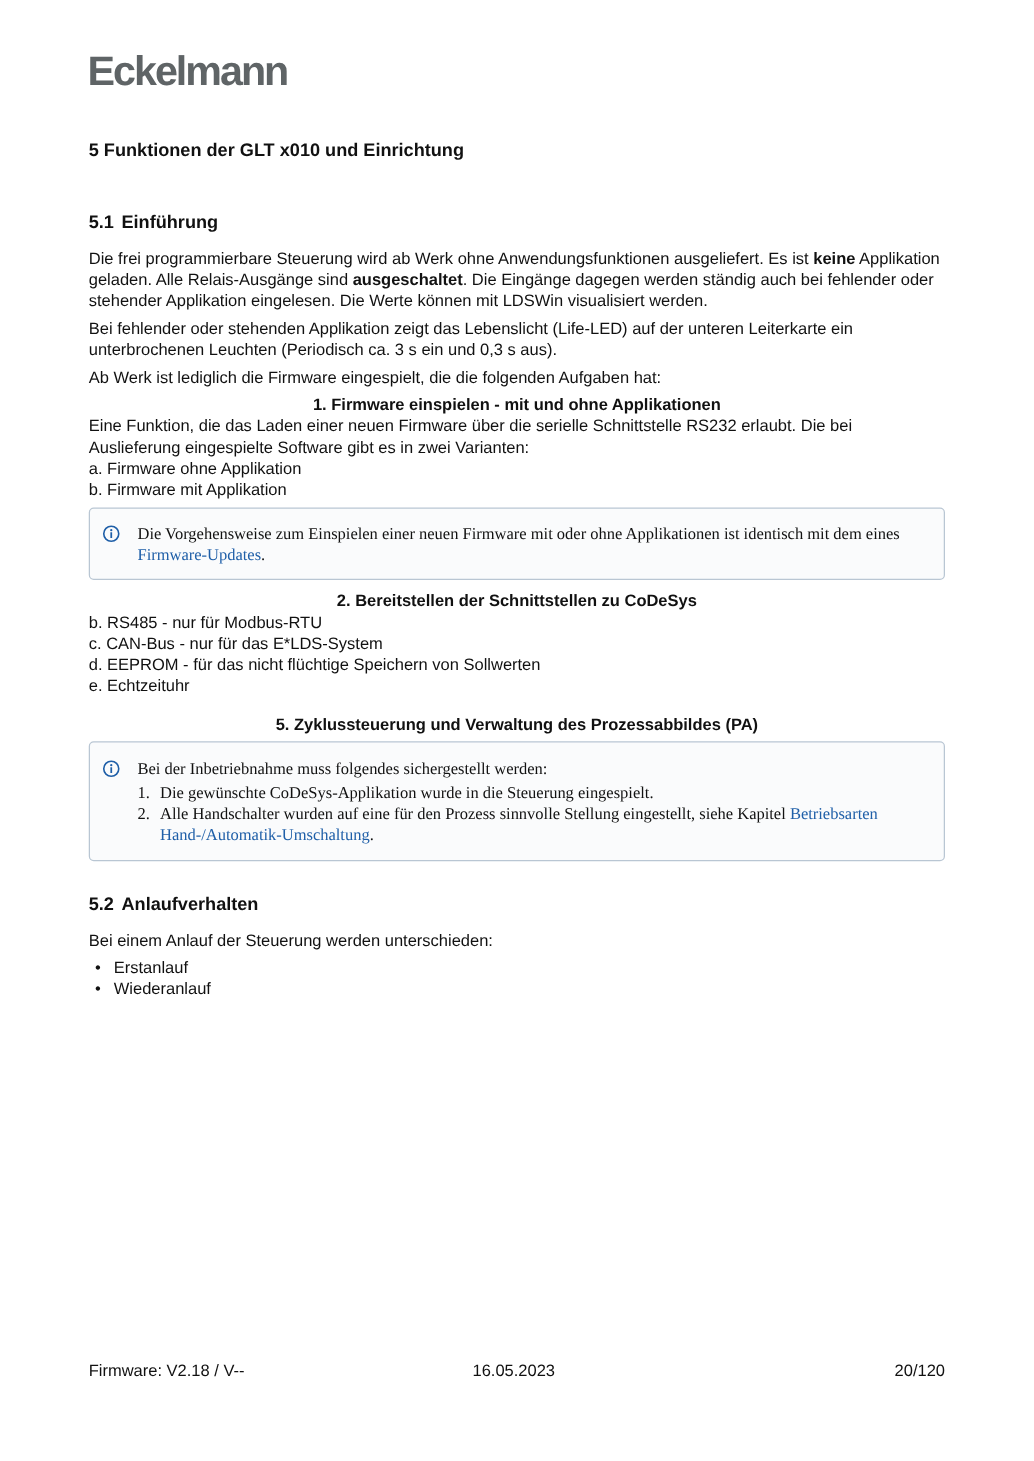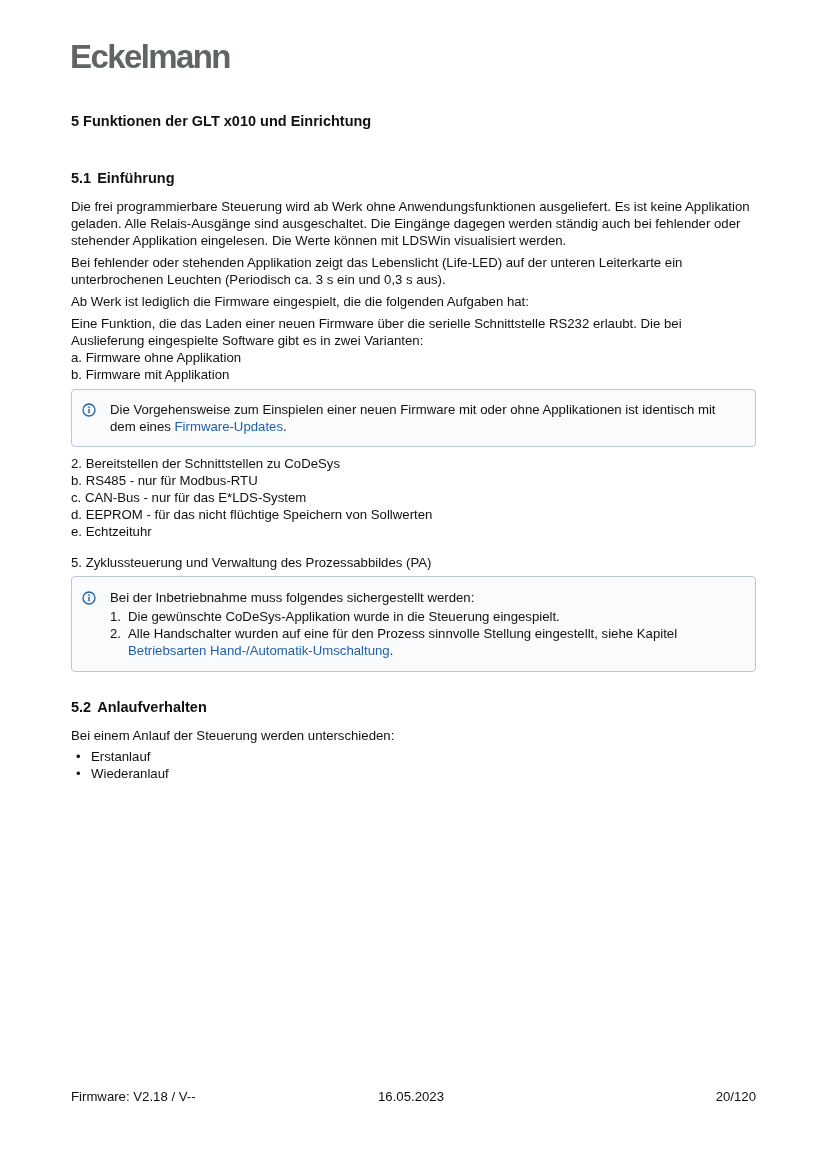--- a/index.html
+++ b/index.html
@@ -14,28 +14,28 @@
   }
   .content { position: absolute; left: 71px; top: 112px; width: 685px; }
   .chapter-title { font-weight: bold; font-size: 14.5px; margin: 0; line-height: 18px; }
   .chapter-title .num { margin-right: 4px; }
   .section-title { font-weight: bold; font-size: 14.5px; margin: 0; line-height: 18px; }
   .section-title .num { margin-right: 6px; }
   p { margin: 0; line-height: 17px; }
   .mt-s1 { margin-top: 22px; }
   .mt-p2 { margin-top: 5px; }
   .mt-h { margin-top: 6px; }
-  .bold { font-weight: normal; }
+  .bold { font-weight: bold; text-align: center; }
   .line { line-height: 17px; }
   .note {
     border: 1px solid #b9c6d3; border-radius: 4px; background: #fafbfc;
     padding: 10px 12px 10px 10px; display: flex; align-items: flex-start;
   }
   .note .icon { width: 14px; height: 14px; margin-top: 2px; margin-right: 14px; flex: 0 0 14px; }
-  .note .body { flex: 1; line-height: 17px; }
+  .note .body { flex: 1; line-height: 17px; font-family: Liberation Serif, serif; }
   .link { color: #1f5fa8; text-decoration: none; }
   .olist { margin: 2px 0 0 0; padding: 0; list-style: none; }
   .olist li { display: flex; line-height: 17px; }
   .olist .n { width: 18px; flex: 0 0 18px; }
   .bullets { margin: 4px 0 0 0; padding: 0; list-style: none; }
   .bullets li { display: flex; line-height: 17px; }
   .bullets .b { width: 20px; flex: 0 0 20px; padding-left: 5px; box-sizing: border-box; }
   .footer {
     position: absolute; top: 1088px; left: 71px; width: 685px; height: 17px;
     font-size: 13.2px; line-height: 17px;
@@ -59,20 +59,21 @@
     <span class="num">5.1</span><span>Einführung</span>
   </h2>
 
   <p class="mt-h" style="margin-top:11px"><span>Die frei programmierbare Steuerung wird ab Werk ohne Anwendungsfunktionen ausgeliefert. Es ist </span><span class="bold">keine</span><span> Applikation geladen. Alle Relais-Ausgänge sind </span><span class="bold">ausgeschaltet</span><span>. Die Eingänge dagegen werden ständig auch bei fehlender oder stehender Applikation eingelesen. Die Werte können mit LDSWin visualisiert werden.</span></p>
 
   <p class="mt-p2">Bei fehlender oder stehenden Applikation zeigt das Lebenslicht (Life-LED) auf der unteren Leiterkarte ein unterbrochenen Leuchten (Periodisch ca. 3 s ein und 0,3 s aus).</p>
 
   <p class="mt-p2">Ab Werk ist lediglich die Firmware eingespielt, die die folgenden Aufgaben hat:</p>
 
   <div style="margin-top:5px">
+    <div class="bold line">1. Firmware einspielen - mit und ohne Applikationen</div>
     <div class="line">Eine Funktion, die das Laden einer neuen Firmware über die serielle Schnittstelle RS232 erlaubt. Die bei Auslieferung eingespielte Software gibt es in zwei Varianten:</div>
     <div class="line">a. Firmware ohne Applikation</div>
     <div class="line">b. Firmware mit Applikation</div>
   </div>
 
   <div class="note" style="margin-top:6px; width:661px; padding-top:11px; padding-bottom:11px;">
     <svg class="icon" viewBox="0 0 14 14">
       <circle cx="7" cy="7" r="6" fill="none" stroke="#1f5fa8" stroke-width="1.3"></circle>
       <circle cx="7" cy="4.1" r="0.9" fill="#1f5fa8"></circle>
       <rect x="6.3" y="5.8" width="1.4" height="4.6" fill="#1f5fa8"></rect>

